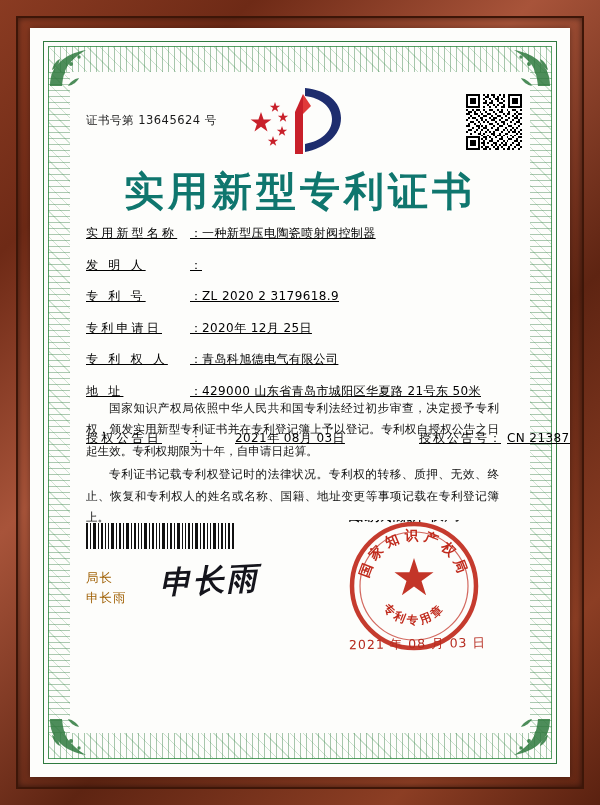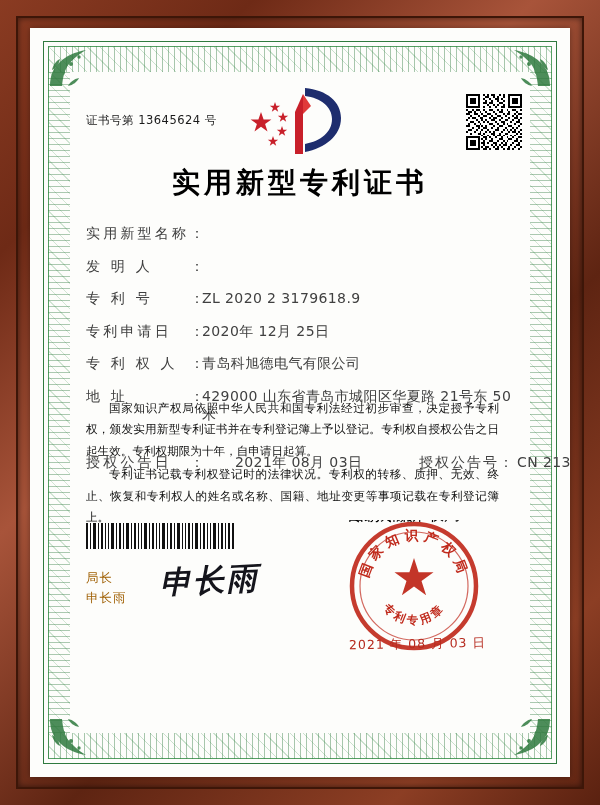--- a/index.html
+++ b/index.html
@@ -136,38 +136,39 @@
     width: 110px;
     height: 74px;
   }
 
   .title {
     position: absolute;
     left: 0; right: 0;
     top: 84px;
     text-align: center;
     font-family: "DejaVu Sans", "Liberation Sans", sans-serif;
-    font-size: 28px;
+    font-size: 40px;
     font-weight: bold;
     letter-spacing: 4px;
-    color: #000000;
+    color: #0f766e;
   }
 
   .fields {
     position: absolute;
     left: 10px;
     right: 6px;
     top: 145px;
   }
   .field-row {
     display: flex;
     align-items: baseline;
     margin-bottom: 14.5px;
-    font-size: 14px;
-    color: #404040;
+    font-size: 12px;
+    color: #000000;
+    text-decoration: underline;
   }
   .field-label {
     width: 104px;
     flex: 0 0 104px;
     letter-spacing: 3.2px;
     white-space: nowrap;
   }
   .field-colon {
     flex: 0 0 12px;
     width: 12px;
@@ -561,20 +562,21 @@
         </g>
       </svg>
 
       <div class="title">实用新型专利证书</div>
 
       <div class="fields">
 
         <div class="field-row">
           <span class="field-label">实用新型名称</span>
           <span class="field-colon">：</span>
+          <span class="field-value">一种新型压电陶瓷喷射阀控制器</span>
         </div>
 
         <div class="field-row">
           <span class="field-label">发 明 人</span>
           <span class="field-colon">：</span>
         </div>
 
         <div class="field-row">
           <span class="field-label">专 利 号</span>
           <span class="field-colon">：</span>

